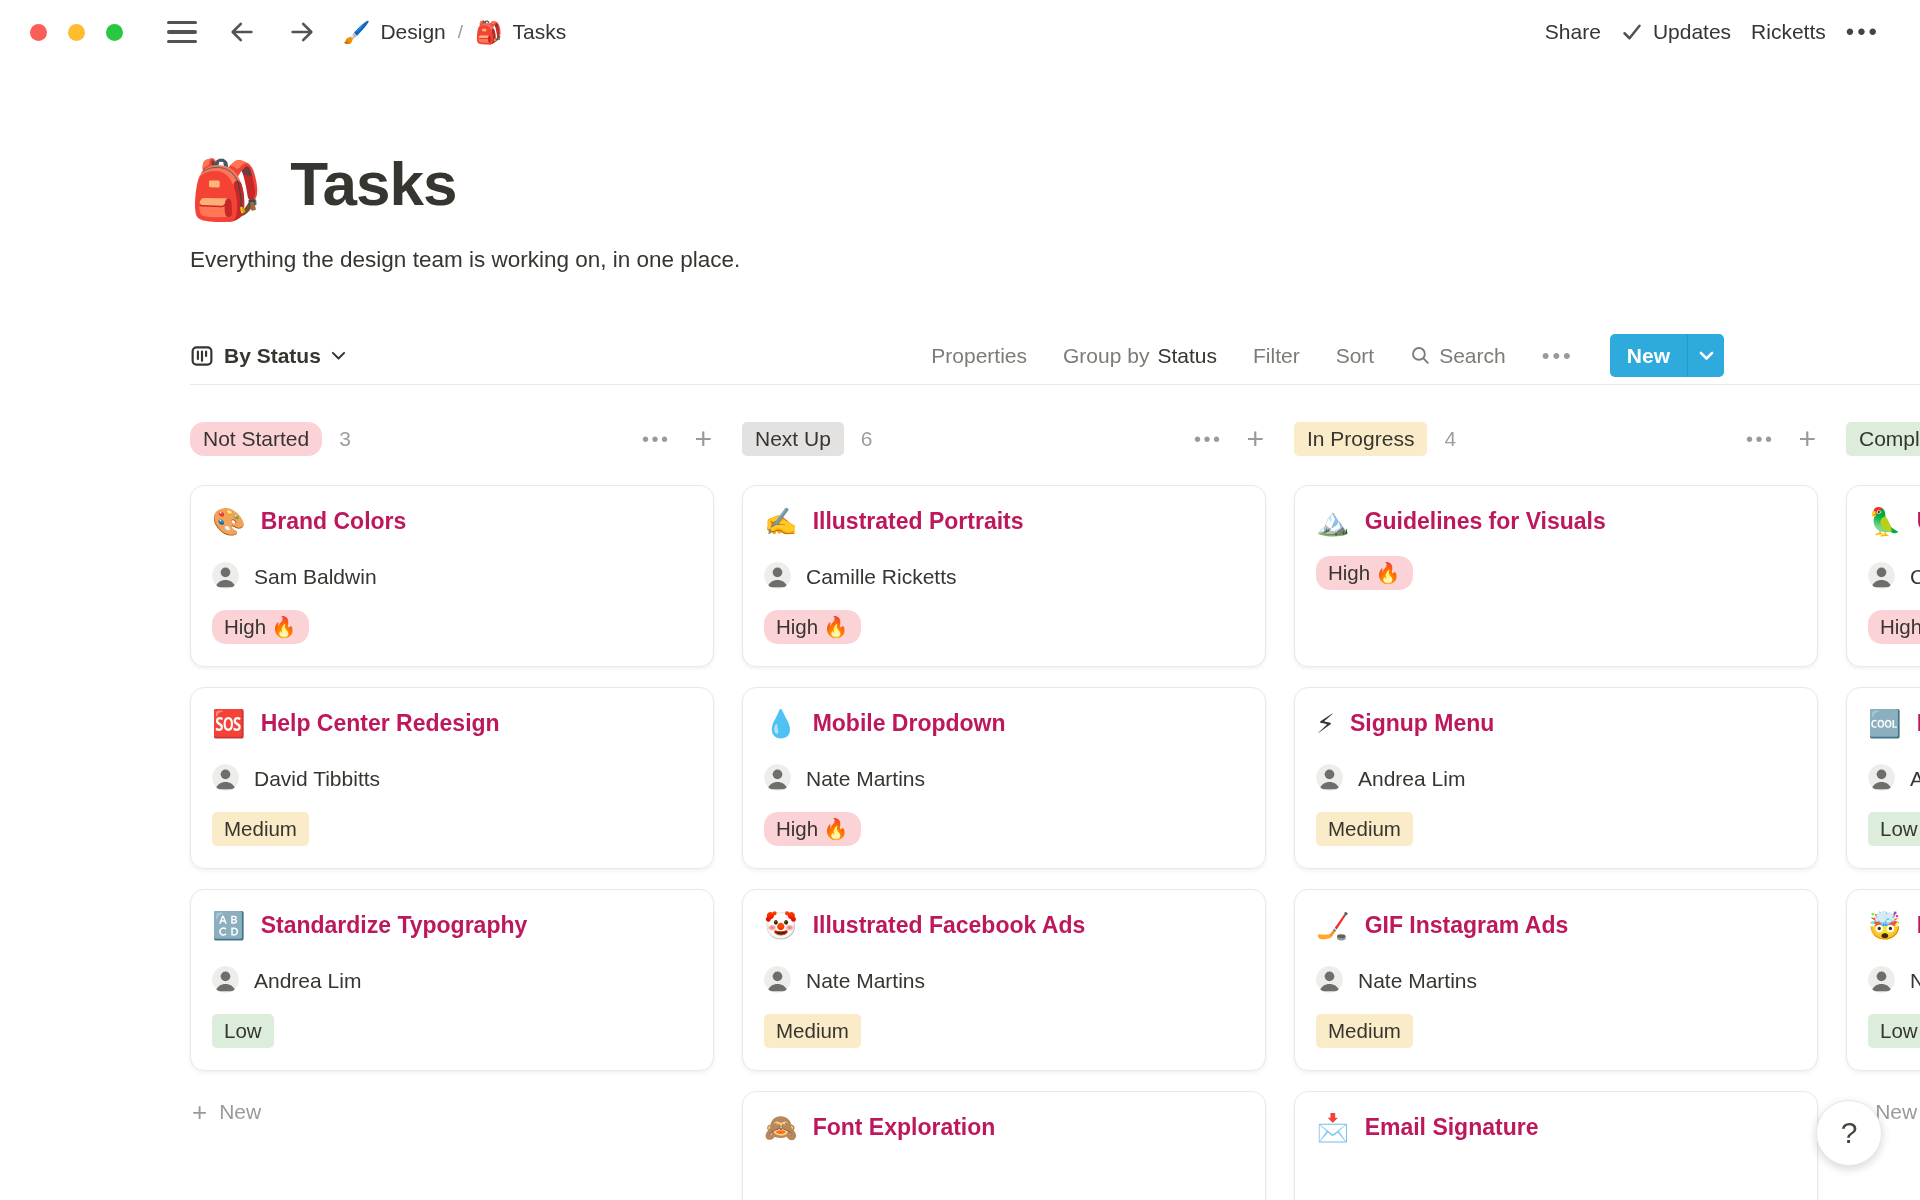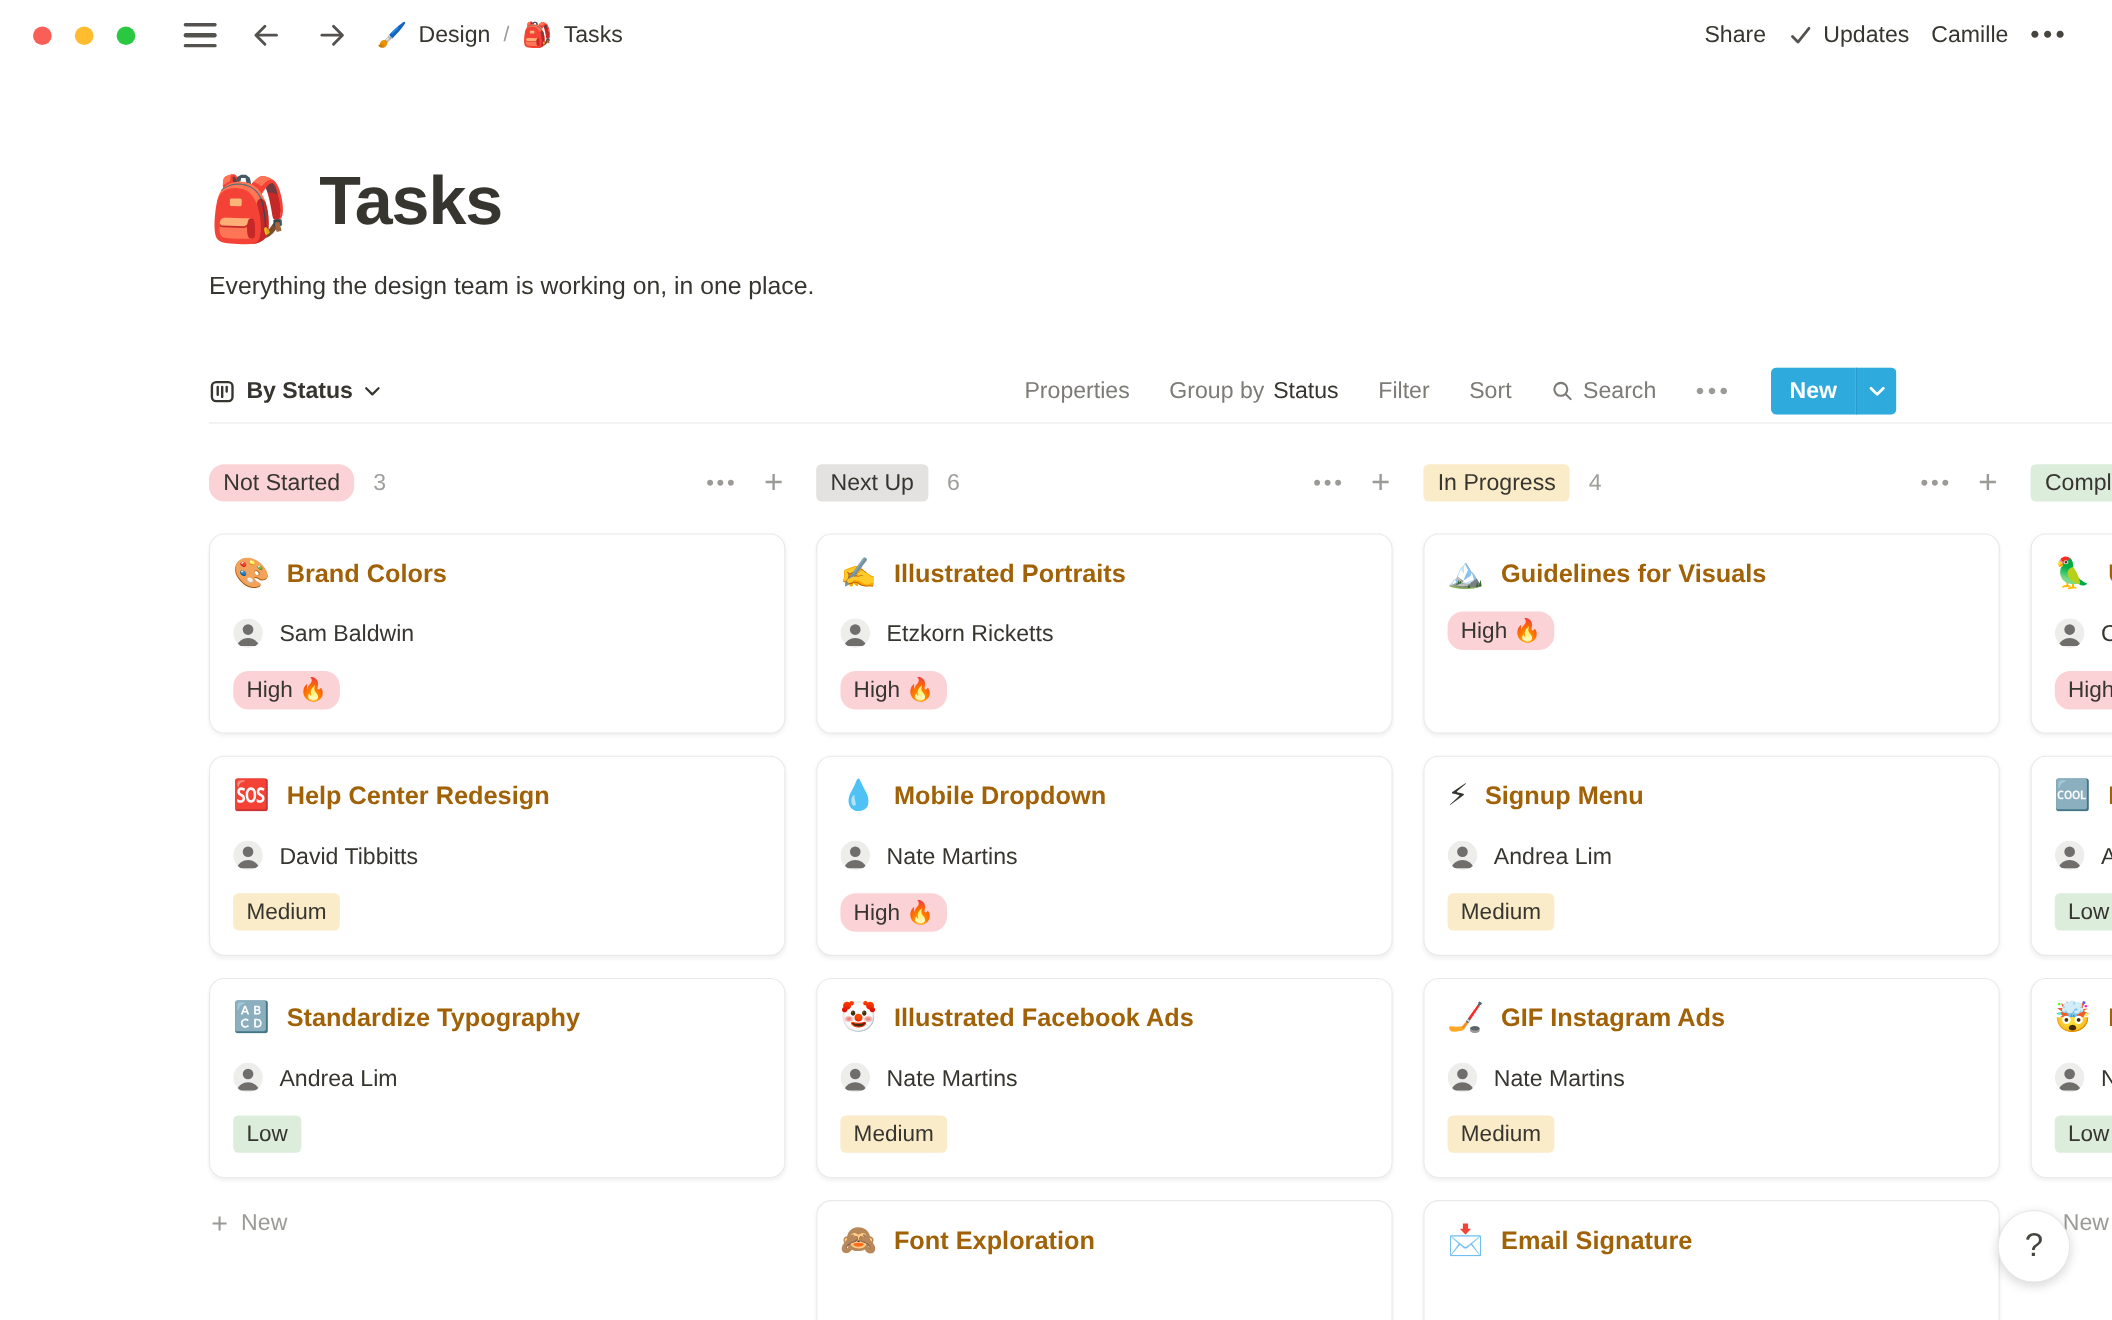--- a/index.html
+++ b/index.html
@@ -56,21 +56,21 @@
   .col-icons { margin-left:auto; display:flex; align-items:center; gap:24px; color:#9b9a97; padding-right:2px; }
   .col-dots { font-size:20px; letter-spacing:2.5px; line-height:1; cursor:pointer; }
   .col-plus { font-size:30px; font-weight:300; line-height:1; cursor:pointer; }
 
   .cards { margin-top:26px; }
   .card { background:#fff; border:1px solid #e9e9e7; border-radius:14px; height:182px;
           padding:22px 21px; margin-bottom:20px; box-shadow:0 2px 4px rgba(15,15,15,.06); cursor:pointer; }
   .card.partial { height:auto; padding-bottom:120px; margin-bottom:0; }
   .card-title { display:flex; align-items:center; gap:15px; }
   .card-title .emoji { font-size:27px; line-height:1; }
-  .card-title .t { font-size:23px; font-weight:600; color:#a16207; white-space:nowrap; }
+  .card-title .t { font-size:23px; font-weight:600; color:#be185d; white-space:nowrap; }
   .assignee { display:flex; align-items:flex-end; gap:15px; margin-top:27px; }
   .avatar { width:27px; height:27px; border-radius:50%; overflow:hidden; flex-shrink:0; }
   .assignee .n { font-size:21px; white-space:nowrap; }
   .prio { display:inline-block; margin-top:21px; font-size:20.5px; padding:5px 12px; border-radius:5px; white-space:nowrap; }
 
   .pill-pink  { background:#fbd3d7;border-radius:14px; }
   .pill-gray  { background:#e3e2e0; }
   .pill-yellow{ background:#faecc8; }
   .pill-green { background:#dcedDC; }
 
@@ -124,21 +124,21 @@
     </span>
   </nav>
   <div class="top-actions">
     <span class="top-link">Share</span>
     <span class="top-link">
       <svg width="22" height="20" viewBox="0 0 16 16" fill="none" stroke="#54524e" stroke-width="2" stroke-linecap="round" stroke-linejoin="round">
           <polyline points="2,9 6,13 14,3"></polyline>
         </svg>
       <span>Updates</span>
     </span>
-    <span class="top-link">Camille</span>
+    <span class="top-link">Ricketts</span>
     <span class="top-dots">•••</span>
   </div>
 </header>
 
 <section class="page-head">
   <div class="title-row">
     <span class="page-icon emoji">🎒</span>
     <h1 class="page-title">Tasks</h1>
   </div>
   <p class="page-desc">Everything the design team is working on, in one place.</p>
@@ -270,21 +270,21 @@
             <span class="t">Illustrated Portraits</span>
           </div>
         <div class="assignee">
             <span class="avatar">
               <svg width="27" height="27" viewBox="0 0 24 24">
                 <circle cx="12" cy="12" r="12" fill="#ededeb"></circle>
                 <circle cx="12" cy="9.2" r="4.3" fill="#6f6e6b"></circle>
                 <path d="M2.8 22.5c1.6-4.4 5.3-6.6 9.2-6.6s7.6 2.2 9.2 6.6z" fill="#6f6e6b"></path>
               </svg>
             </span>
-            <span class="n">Etzkorn Ricketts</span>
+            <span class="n">Camille Ricketts</span>
           </div>
         <span class="prio pill-pink">High 🔥</span>
       </div>
       <div class="card">
         <div class="card-title">
             <span class="emoji">💧</span>
             <span class="t">Mobile Dropdown</span>
           </div>
         <div class="assignee">
             <span class="avatar">

